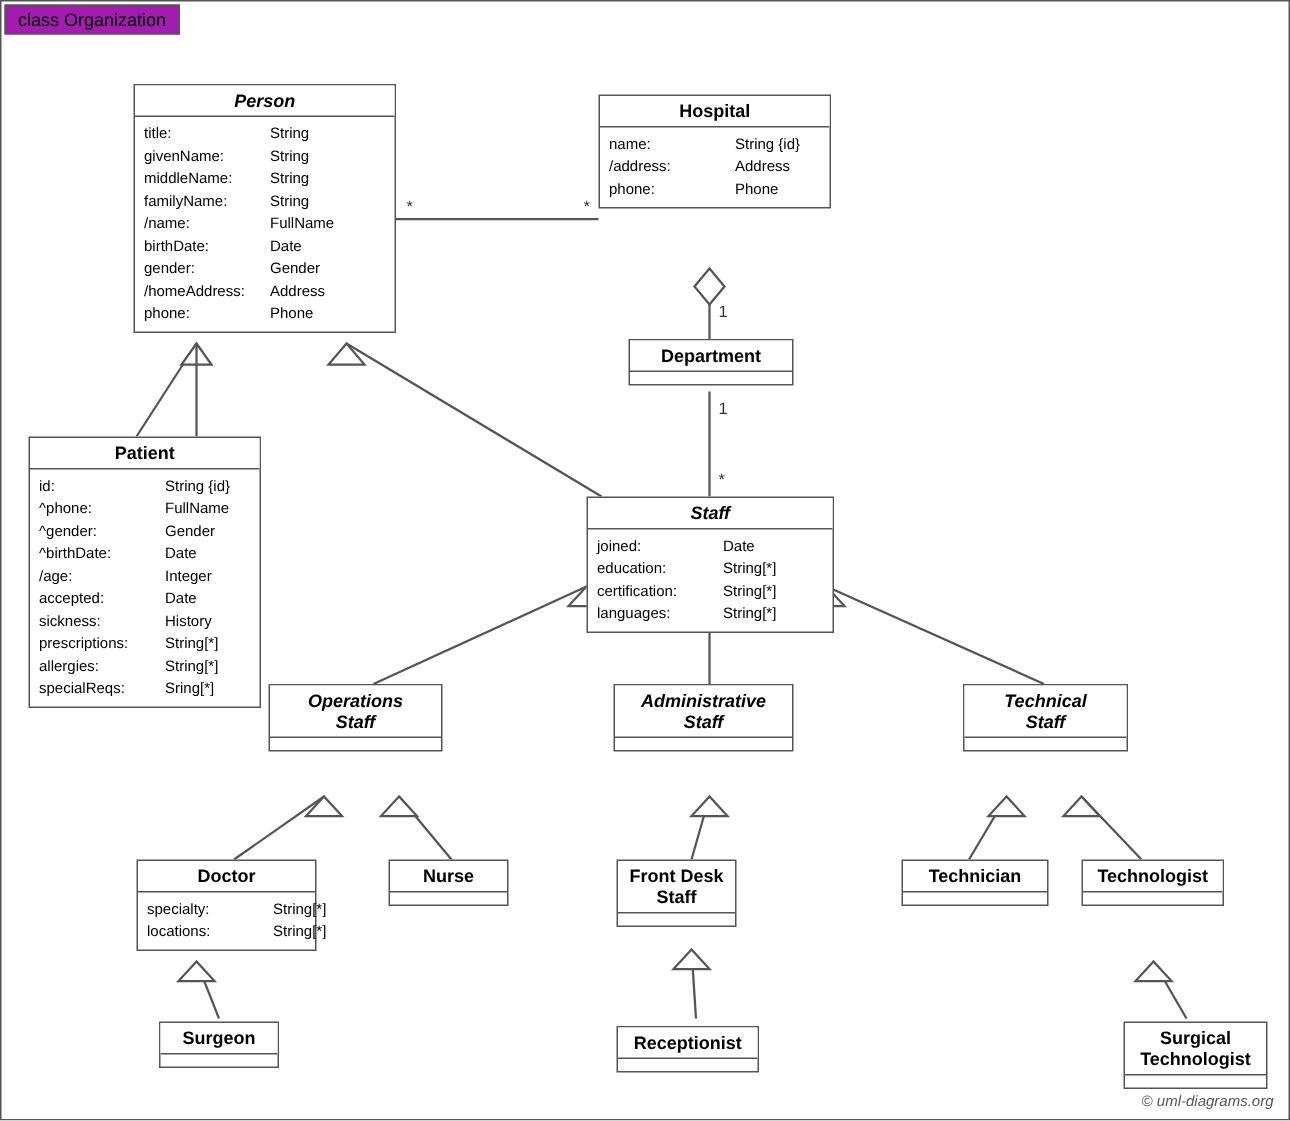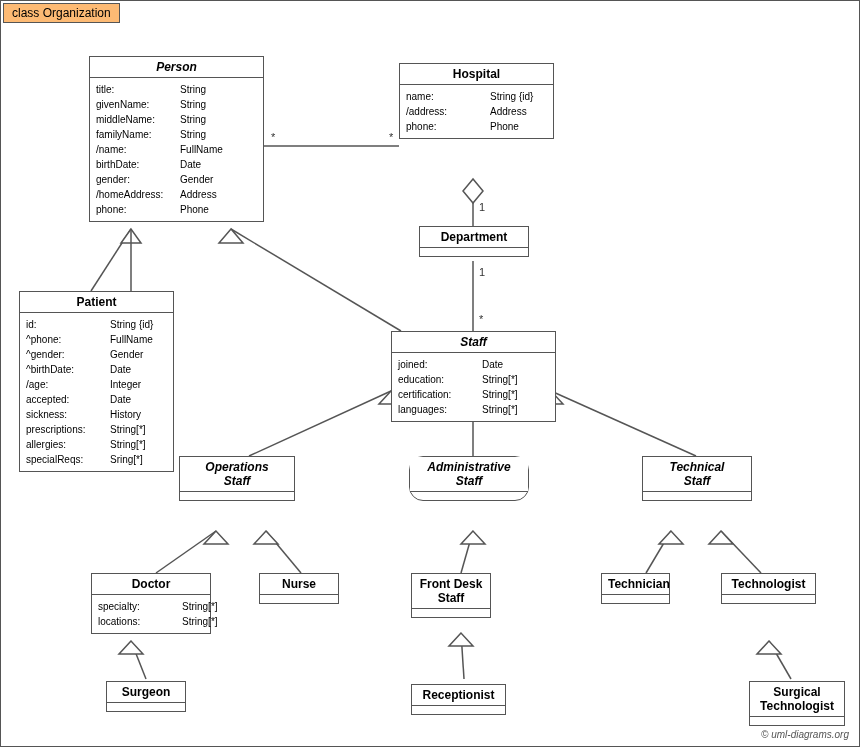--- a/index.html
+++ b/index.html
@@ -16,21 +16,21 @@
       position: relative;
       width: 860px;
       height: 747px;
       background: #fff;
       border: 1px solid #555;
     }
     .title-box {
       position: absolute;
       top: 2px;
       left: 2px;
-      background: #fdba74;
+      background: #a21caf;
       border: 1px solid #555;
       padding: 2px 8px;
       font-size: 12px;
     }
     .uml-class {
       position: absolute;
       border: 1.5px solid #555;
       background: #fff;
       text-align: center;
     }
@@ -276,21 +276,21 @@
         </div>
     </div>
   </div>
 
   <div class="uml-class" style="left:178px; top:455px; width:116px;">
     <div class="class-name italic" style="white-space:pre-line;">Operations
 Staff</div>
     <div class="class-attrs" style="min-height:6px;"></div>
   </div>
 
-  <div class="uml-class" style="left:408px; top:455px; width:120px;border-radius:14px;">
+  <div class="uml-class" style="left:408px; top:455px; width:120px;">
     <div class="class-name italic" style="white-space:pre-line;">Administrative
 Staff</div>
     <div class="class-attrs" style="min-height:6px;"></div>
   </div>
 
   <div class="uml-class" style="left:641px; top:455px; width:110px;">
     <div class="class-name italic" style="white-space:pre-line;">Technical
 Staff</div>
     <div class="class-attrs" style="min-height:6px;"></div>
   </div>
@@ -313,21 +313,21 @@
     <div class="class-name">Nurse</div>
     <div class="class-attrs" style="min-height:8px;"></div>
   </div>
 
   <div class="uml-class" style="left:410px; top:572px; width:80px;">
     <div class="class-name" style="white-space:pre-line;">Front Desk
 Staff</div>
     <div class="class-attrs" style="min-height:6px;"></div>
   </div>
 
-  <div class="uml-class" style="left:600px; top:572px; width:69px;">
+  <div class="uml-class" style="left:600px; top:572px; width:98px;">
     <div class="class-name">Technician</div>
     <div class="class-attrs" style="min-height:8px;"></div>
   </div>
 
   <div class="uml-class" style="left:720px; top:572px; width:95px;">
     <div class="class-name">Technologist</div>
     <div class="class-attrs" style="min-height:8px;"></div>
   </div>
 
   <div class="uml-class" style="left:105px; top:680px; width:80px;">

